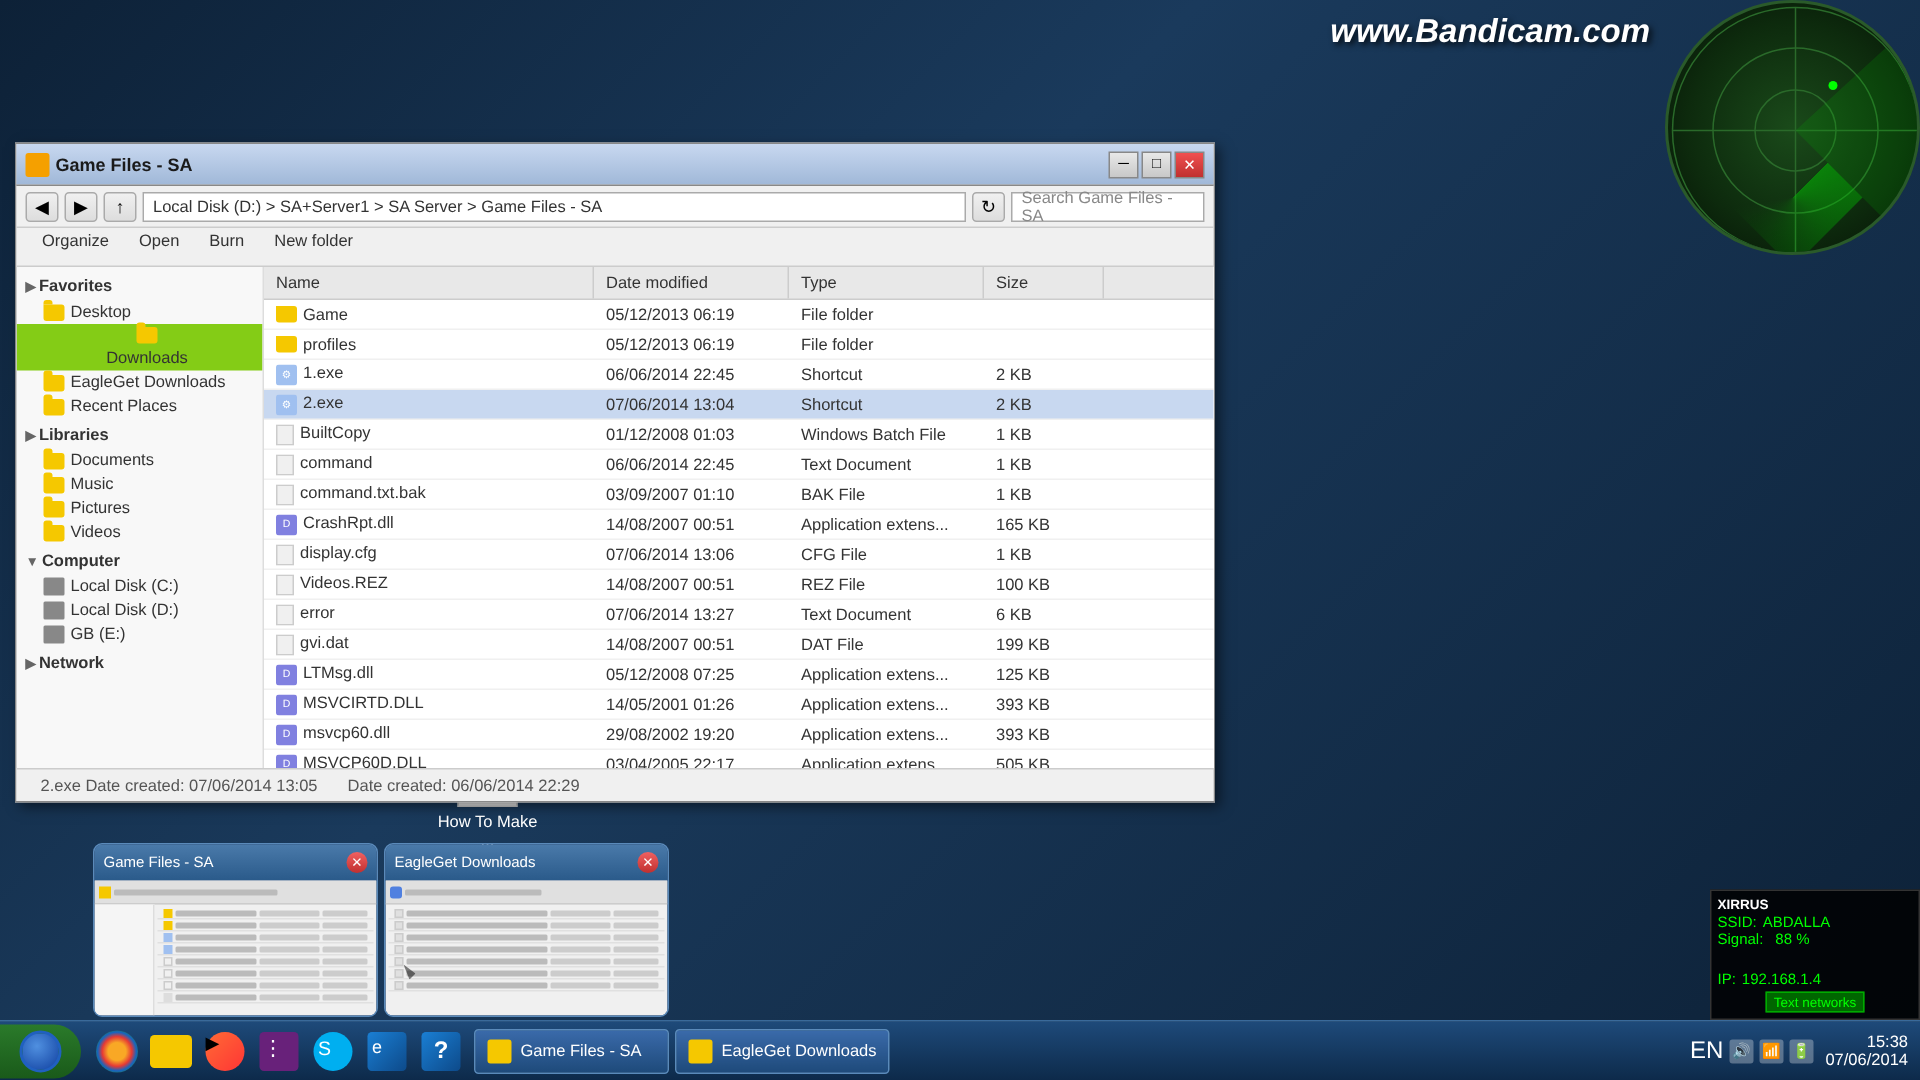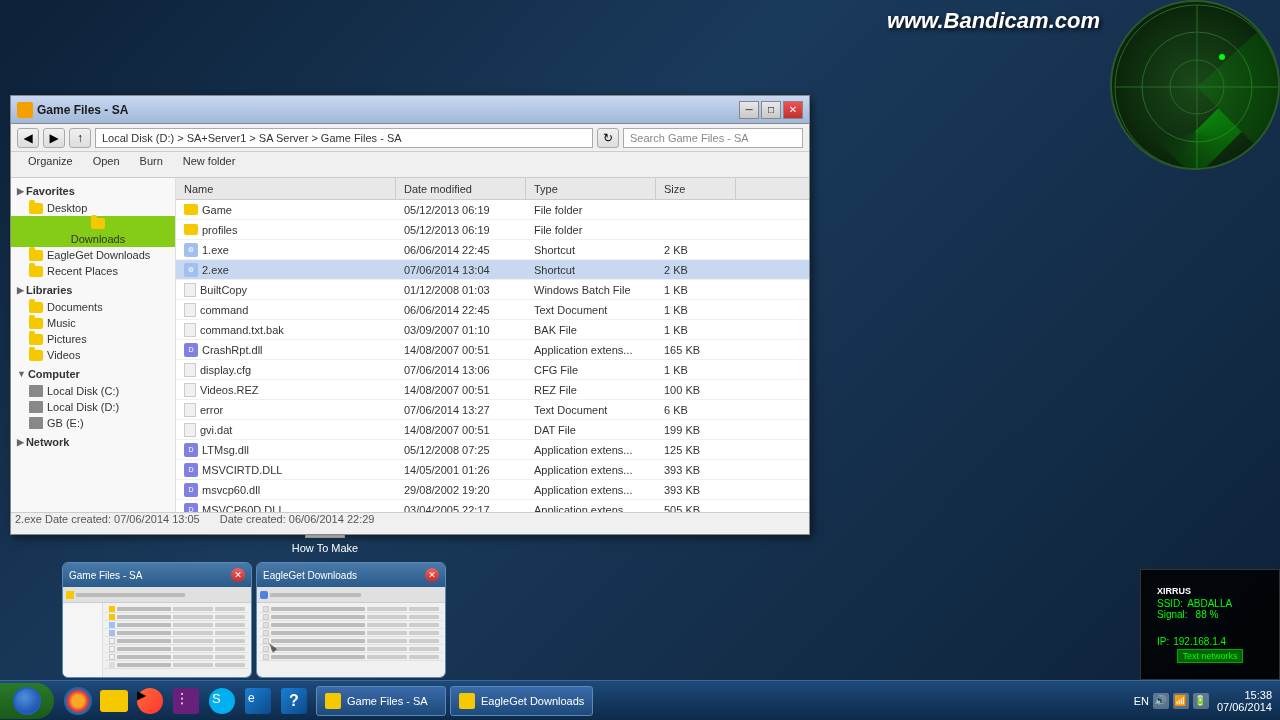--- a/index.html
+++ b/index.html
@@ -92,21 +92,21 @@
     
     .xirrus-widget {
       position: absolute;
       bottom: 40px;
       right: 0;
       width: 140px;
       background: rgba(0,0,0,0.85);
       border: 1px solid #333;
       color: #00ff00;
       font-size: 10px;
-      padding: 16px;
+      padding: 4px;
       z-index: 100;
     }
 
     
     .explorer-window {
       position: absolute;
       top: 95px;
       left: 10px;
       width: 800px;
       height: 440px;
@@ -189,21 +189,21 @@
       background: white;
       border: 1px solid #aaa;
       display: flex;
       align-items: center;
       padding: 0 6px;
       font-size: 11px;
       color: #333;
       overflow: hidden;
     }
     .search-box {
-      width: 180px;
+      width: 129px;
       height: 20px;
       background: white;
       border: 1px solid #aaa;
       display: flex;
       align-items: center;
       padding: 0 6px;
       font-size: 11px;
       color: #888;
     }
 
@@ -330,36 +330,36 @@
       padding: 0 8px;
       font-size: 11px;
       color: #333;
       overflow: hidden;
       white-space: nowrap;
       text-overflow: ellipsis;
     }
     .file-name-cell {
       width: 220px;
       display: flex;
-      align-items: center;
+      align-items: flex-start;
       gap: 4px;
     }
     .file-icon-folder { width: 14px; height: 11px; background: #f5c800; border-radius: 0 2px 2px 2px; position: relative; flex-shrink: 0; }
     .file-icon-folder::before { content: ''; position: absolute; top: -3px; left: 0; width: 6px; height: 3px; background: #f5c800; border-radius: 2px 2px 0 0; }
     .file-icon-exe { width: 14px; height: 14px; background: #a0c0f0; border-radius: 2px; flex-shrink: 0; font-size: 7px; color: white; display: flex; align-items: center; justify-content: center; }
     .file-icon-generic { width: 12px; height: 14px; background: #f0f0f0; border: 1px solid #ccc; flex-shrink: 0; }
 
     
     .status-bar {
       height: 22px;
       background: #f0f0f0;
       border-top: 1px solid #ccc;
       display: flex;
-      align-items: flex-start;
-      padding: 0 4px;
+      align-items: center;
+      padding: 0 16px;
       font-size: 11px;
       color: #555;
       gap: 20px;
     }
 
     
     .taskbar {
       position: absolute;
       bottom: 0;
       left: 0;
@@ -434,21 +434,21 @@
       height: 16px;
       background: rgba(255,255,255,0.3);
       border-radius: 2px;
       display: flex;
       align-items: center;
       justify-content: center;
       font-size: 10px;
     }
     .tray-lang {
       color: white;
-      font-size: 11px;
+      font-size: 16px;
       margin-left: 11px;
     }
 
     
     .taskbar-previews {
       position: absolute;
       bottom: 42px;
       left: 62px;
       display: flex;
       gap: 4px;

